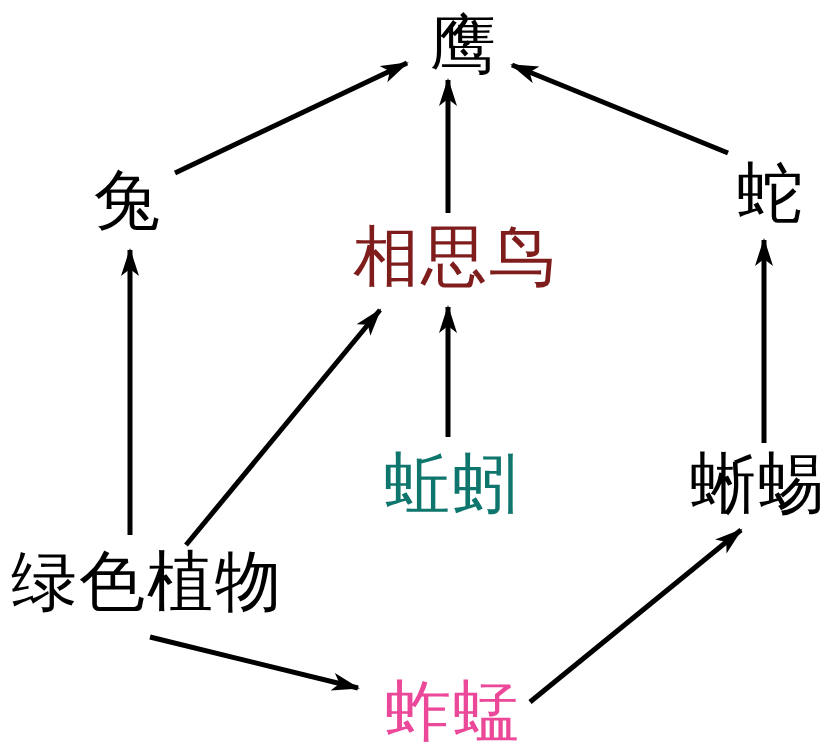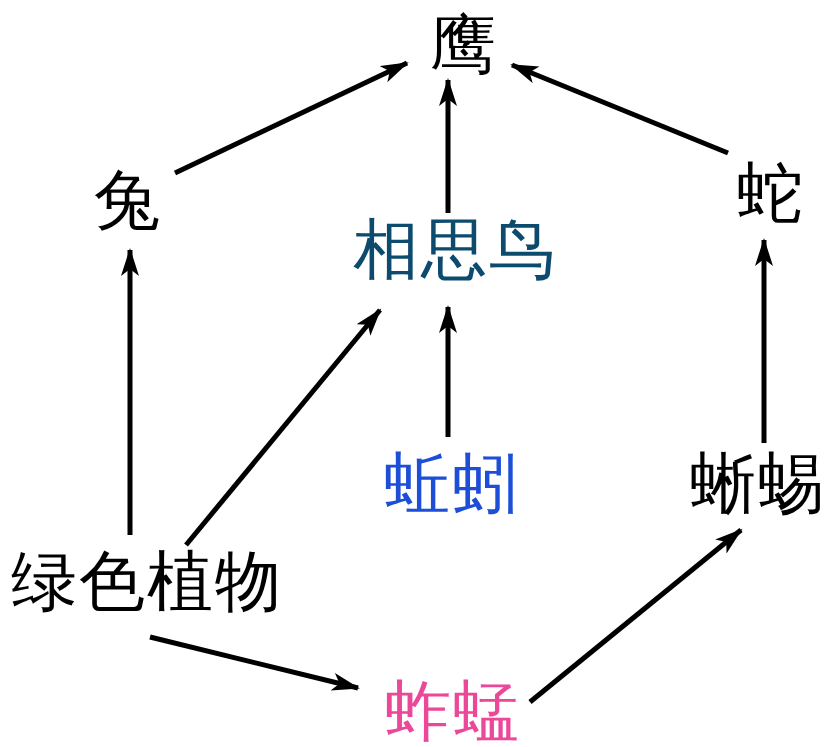--- a/index.html
+++ b/index.html
@@ -52,19 +52,19 @@
       <line x1="186" y1="545" x2="380" y2="310" stroke="#000000" stroke-width="5" marker-end="url(#arrowhead)"></line>
       <line x1="448" y1="437" x2="448" y2="307" stroke="#000000" stroke-width="5" marker-end="url(#arrowhead)"></line>
       <line x1="764" y1="443" x2="764" y2="240" stroke="#000000" stroke-width="5" marker-end="url(#arrowhead)"></line>
       <line x1="150" y1="637" x2="358" y2="688" stroke="#000000" stroke-width="5" marker-end="url(#arrowhead)"></line>
       <line x1="530" y1="702" x2="741" y2="530" stroke="#000000" stroke-width="5" marker-end="url(#arrowhead)"></line>
     </svg>
 
   <div class="node" style="left: 464px; top: 45px; color: rgb(0, 0, 0);">鹰</div>
   <div class="node" style="left: 128px; top: 201px; color: rgb(0, 0, 0);">兔</div>
   <div class="node" style="left: 771px; top: 194px; color: rgb(0, 0, 0);">蛇</div>
-  <div class="node" style="left: 455px; top: 250px; color: #0c4a6e;">相思鸟</div>
-  <div class="node" style="left: 452px; top: 484px; color: #1d4ed8;">蚯蚓</div>
+  <div class="node" style="left: 455px; top: 257px; color: #7f1d1d;">相思鸟</div>
+  <div class="node" style="left: 452px; top: 484px; color: #0f766e;">蚯蚓</div>
   <div class="node" style="left: 758px; top: 484px; color: rgb(0, 0, 0);">蜥蜴</div>
   <div class="node" style="left: 147px; top: 582px; color: rgb(0, 0, 0);">绿色植物</div>
   <div class="node" style="left: 453px; top: 712px; color: #ec4899;">蚱蜢</div>
 
 </div>
 
 </body></html>

